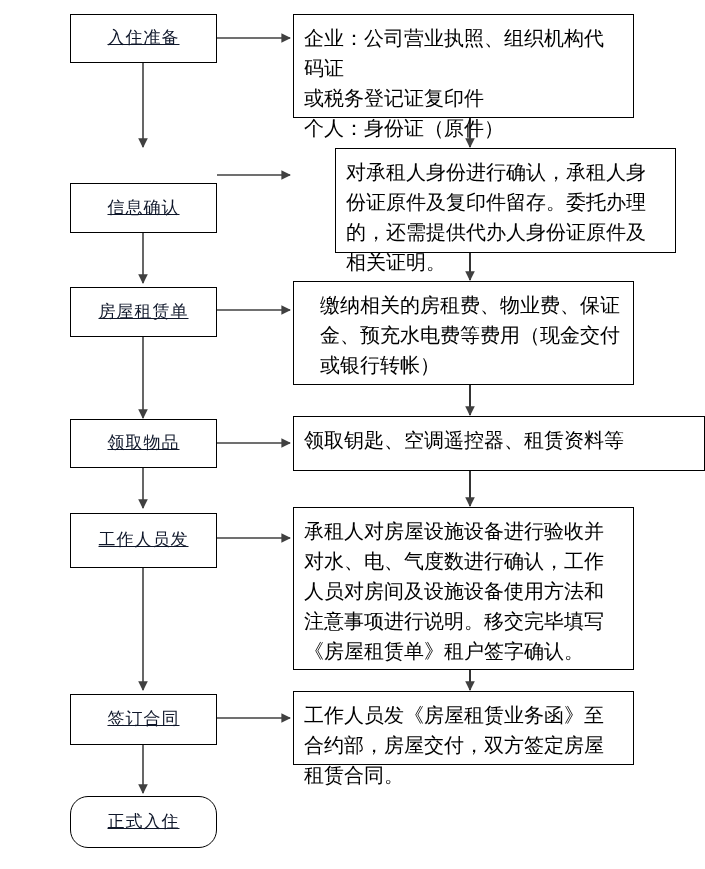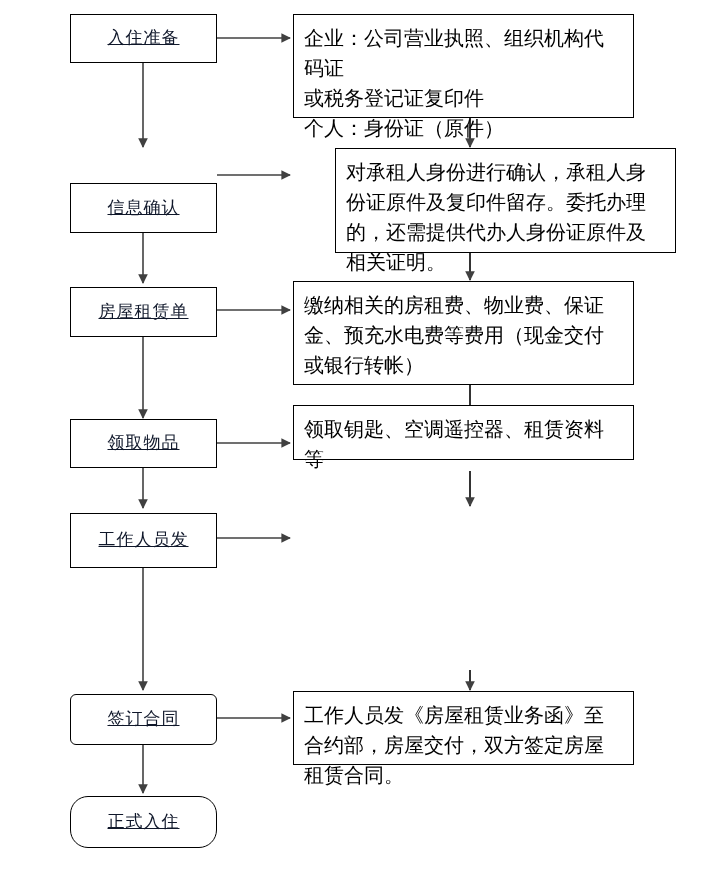--- a/index.html
+++ b/index.html
@@ -98,44 +98,47 @@
   </div>
 
   <div class="node stage" style="left:70px;top:419px;width:147px;height:49px;">
     <span class="stage-label">领取物品</span>
   </div>
 
   <div class="node stage" style="left:70px;top:513px;width:147px;height:55px;">
     <span class="stage-label">工作人员发</span>
   </div>
 
-  <div class="node stage" style="left:70px;top:694px;width:147px;height:51px;border-radius:6px;">
+  <div class="node stage" style="left:70px;top:694px;width:147px;height:51px;">
     <span class="stage-label">签订合同</span>
   </div>
 
   <div class="node stage" style="left:70px;top:796px;width:147px;height:52px;border-radius:18px;">
     <span class="stage-label">正式入住</span>
   </div>
 
   <div class="node detail" style="left:293px;top:14px;width:341px;height:104px;">
     <div class="detail-text">企业：公司营业执照、组织机构代码证
         或税务登记证复印件
 个人：身份证（原件）</div>
   </div>
 
   <div class="node detail" style="left:293px;top:148px;width:341px;height:105px;margin-left:42px;">
     <div class="detail-text">对承租人身份进行确认，承租人身份证原件及复印件留存。委托办理的，还需提供代办人身份证原件及相关证明。</div>
   </div>
 
-  <div class="node detail" style="left:293px;top:281px;width:341px;height:104px;">
+  <div class="node detail" style="left:293px;top:281px;width:341px;height:104px;padding-left:16px;">
     <div class="detail-text">缴纳相关的房租费、物业费、保证金、预充水电费等费用（现金交付或银行转帐）</div>
   </div>
 
-  <div class="node detail" style="left:293px;top:405px;width:341px;height:55px;">
+  <div class="node detail" style="left:293px;top:416px;width:412px;height:55px;">
     <div class="detail-text">领取钥匙、空调遥控器、租赁资料等</div>
   </div>
 
+  <div class="node detail" style="left:293px;top:507px;width:341px;height:163px;">
+    <div class="detail-text">承租人对房屋设施设备进行验收并对水、电、气度数进行确认，工作人员对房间及设施设备使用方法和注意事项进行说明。移交完毕填写《房屋租赁单》租户签字确认。</div>
+  </div>
 
   <div class="node detail" style="left:293px;top:691px;width:341px;height:74px;">
     <div class="detail-text">工作人员发《房屋租赁业务函》至合约部，房屋交付，双方签定房屋租赁合同。</div>
   </div>
 
 </div>
 
 </body></html>

